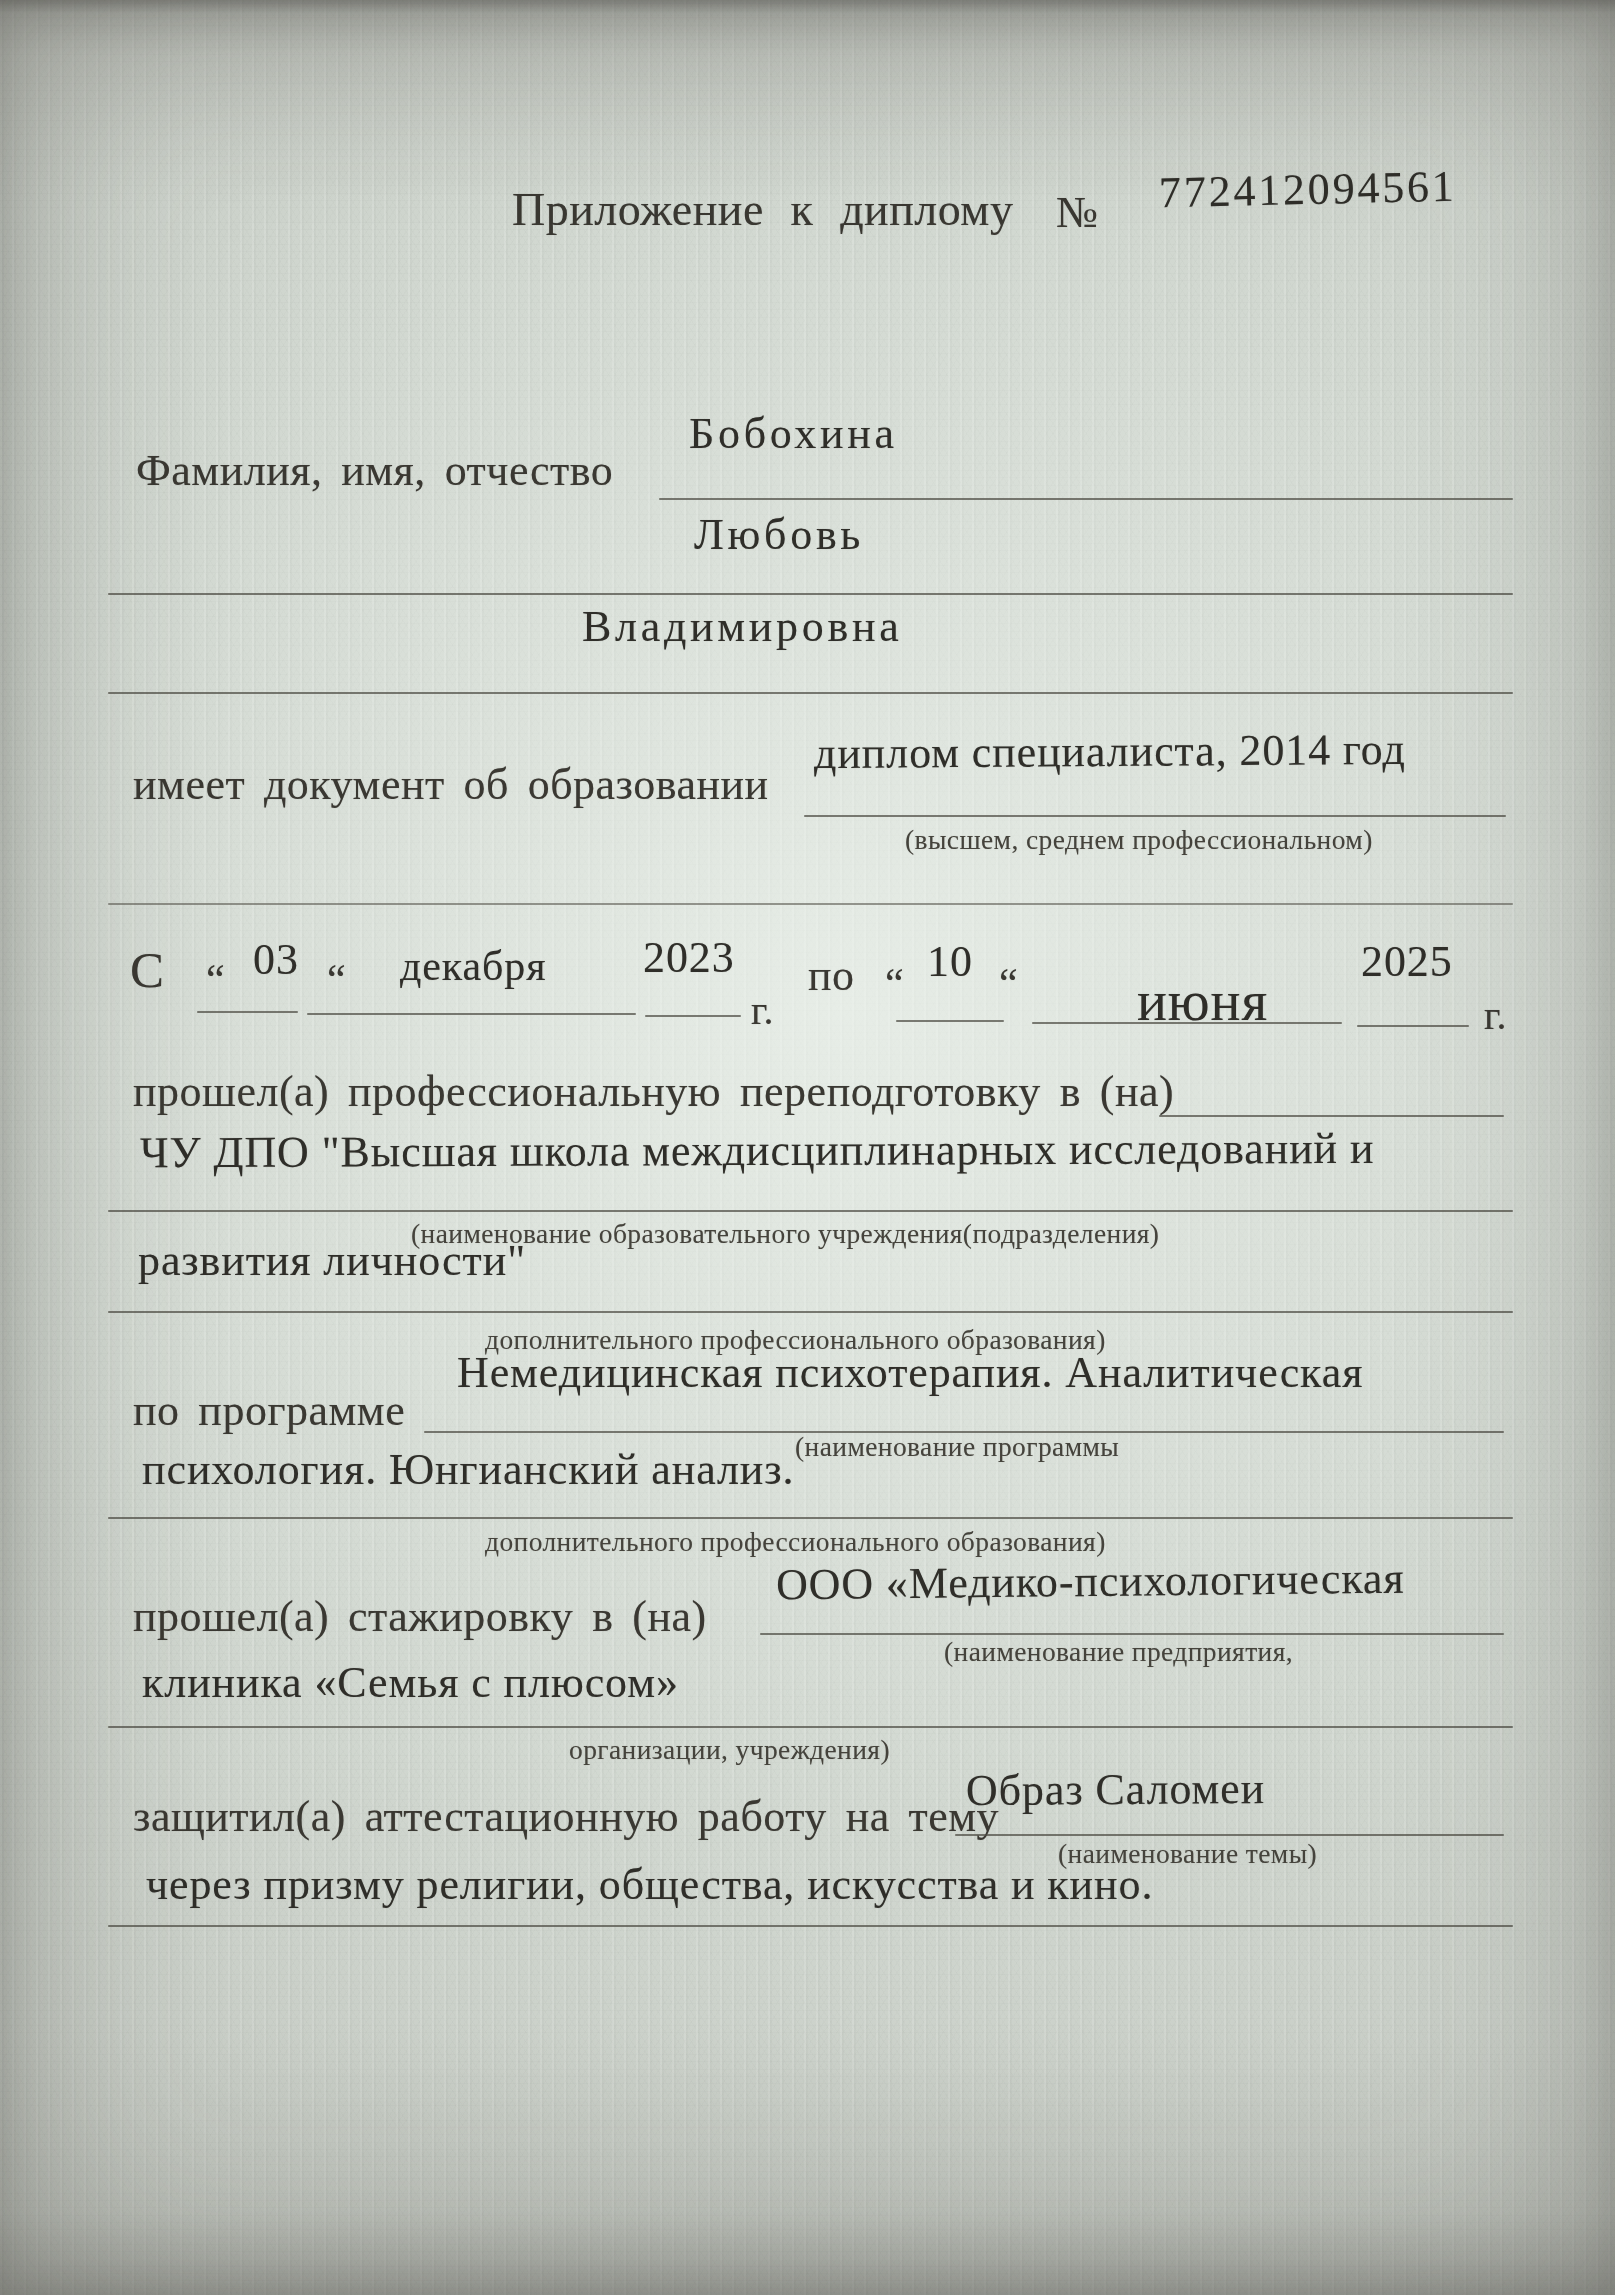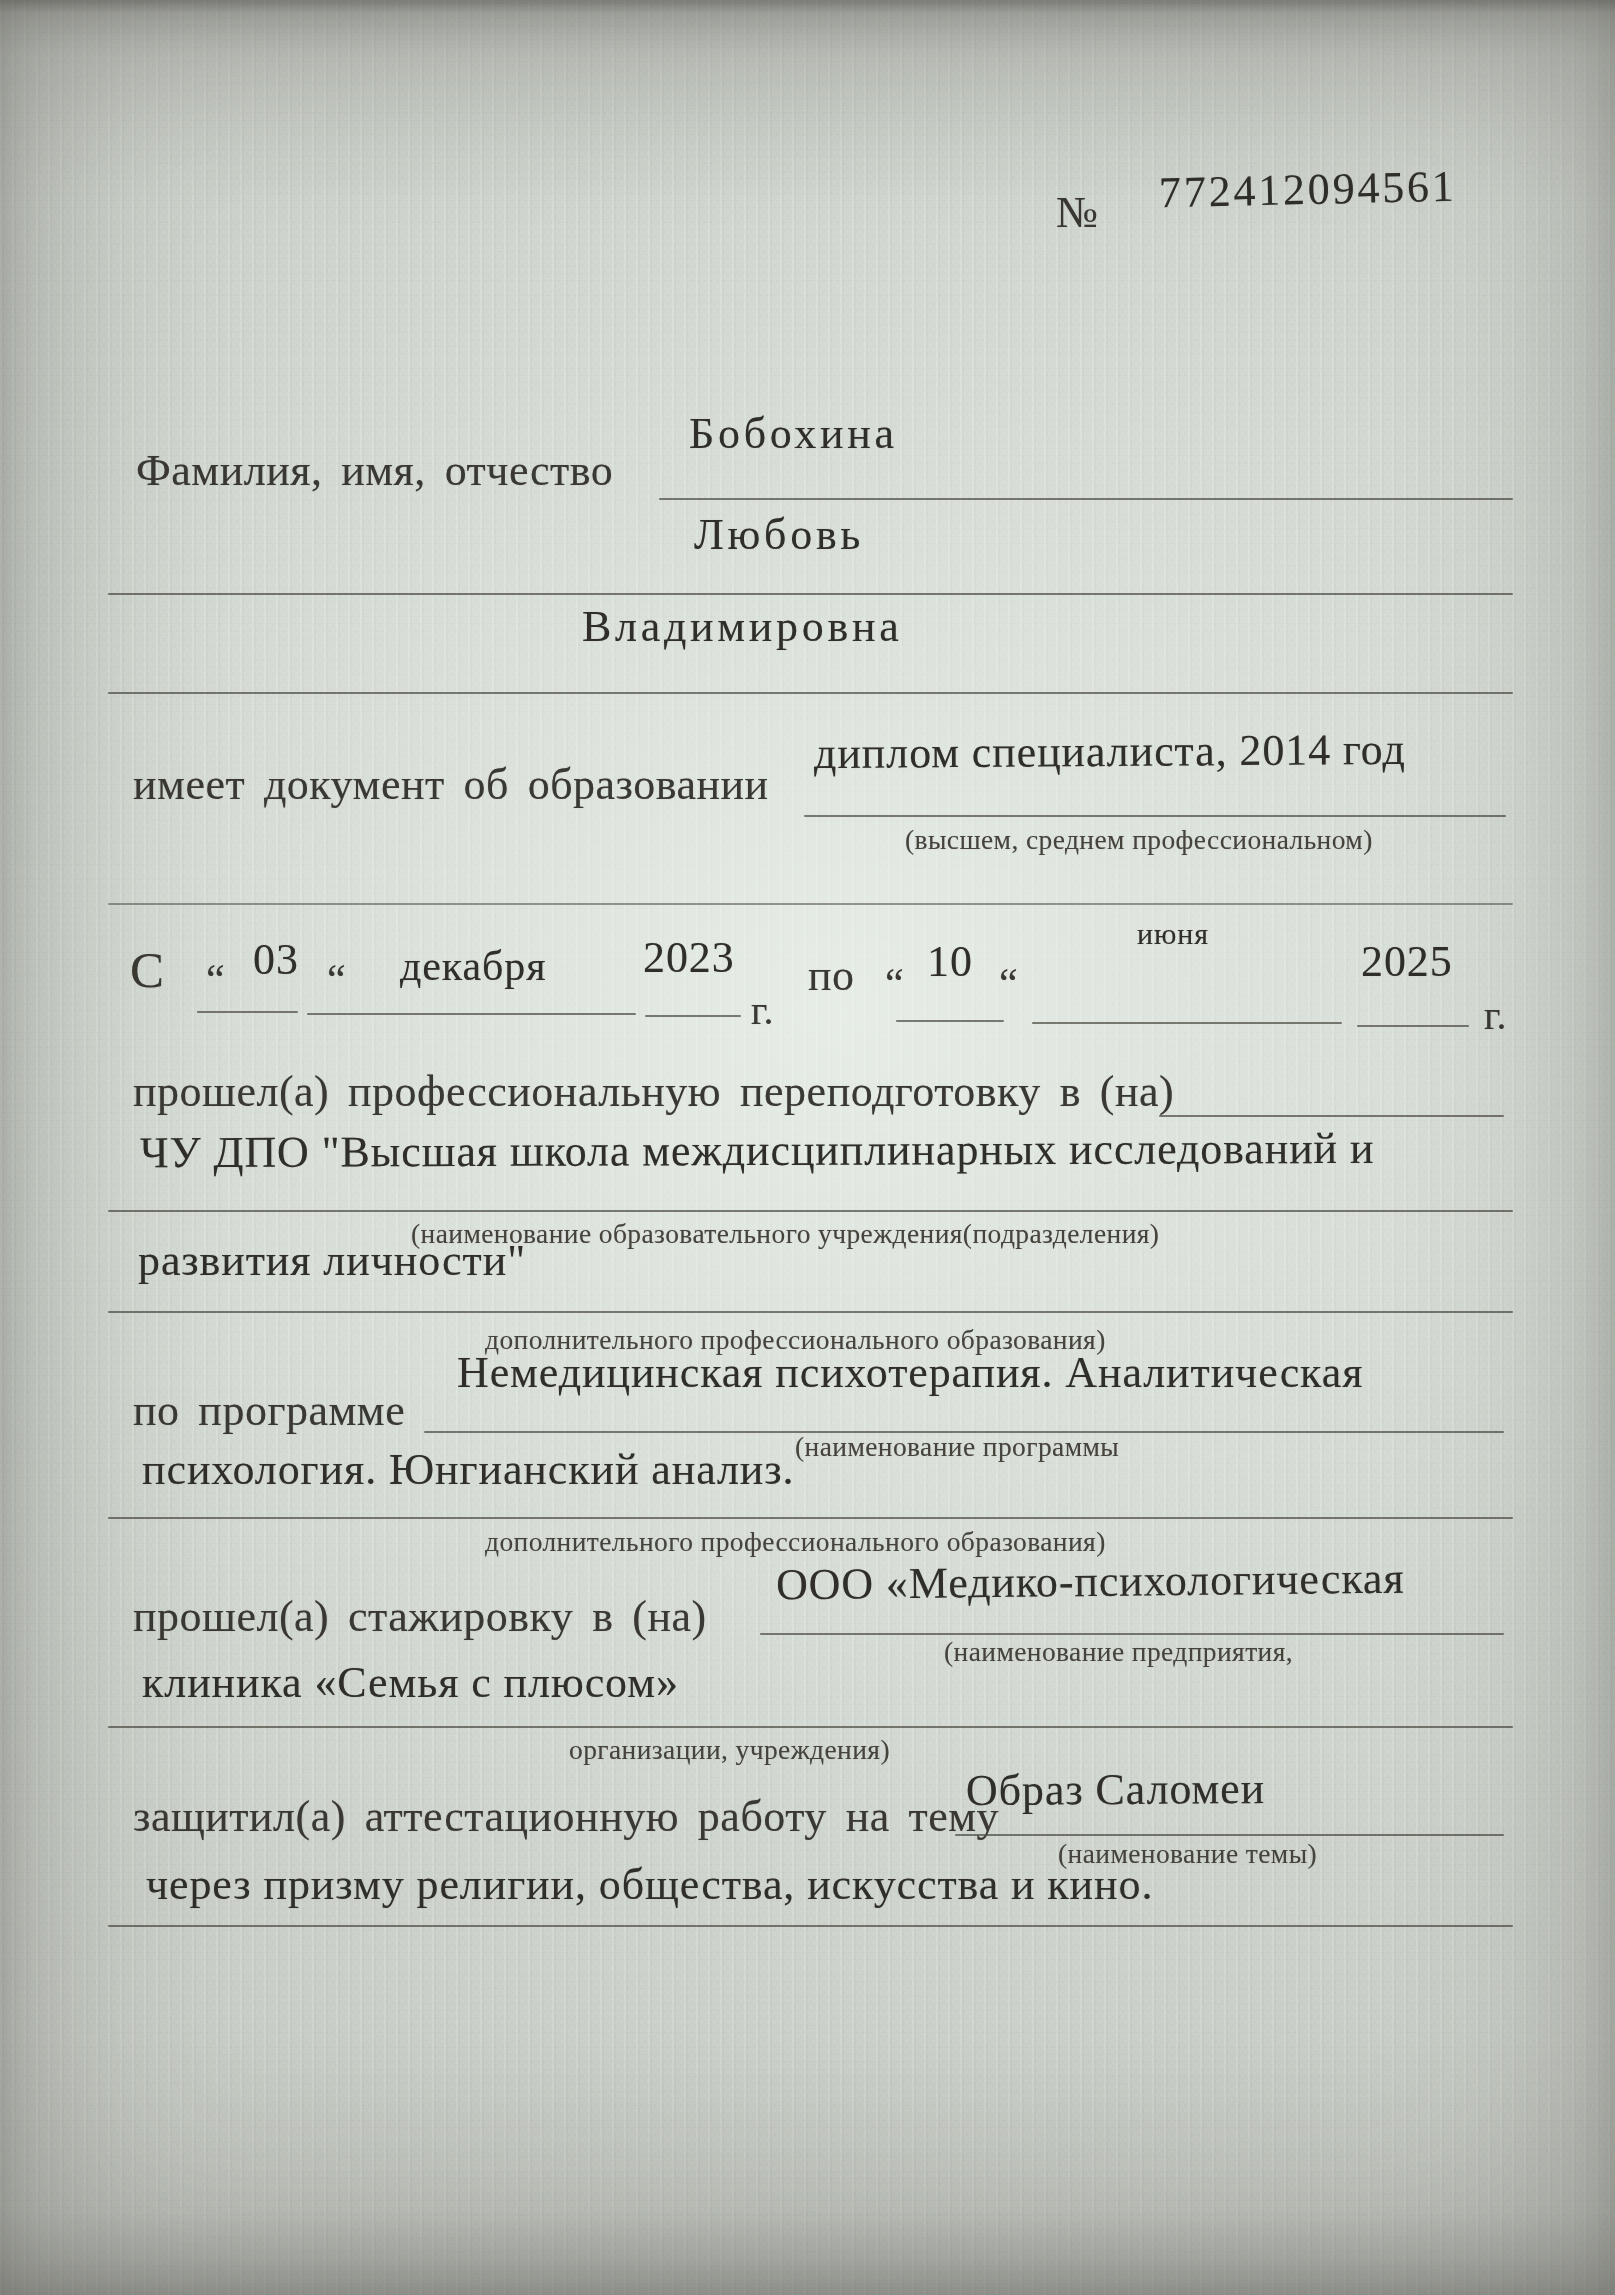--- a/index.html
+++ b/index.html
@@ -61,21 +61,21 @@
   .d-month1{left:400px;top:944px;font-size:42px;}
   .dl2{left:307px;top:1013px;width:329px;}
   .d-year1{left:643px;top:935px;}
   .dl3{left:645px;top:1015px;width:96px;}
   .d-g1{left:751px;top:990px;font-size:40px;}
   .d-po{left:808px;top:953px;text-align:center;}
   .d-q3{left:885px;top:961px;font-size:42px;}
   .d-day2{left:927px;top:939px;}
   .d-q4{left:999px;top:961px;font-size:42px;}
   .dl4{left:896px;top:1020px;width:108px;}
-  .d-month2{left:1137px;top:918px;font-size:30px;}
+  .d-month2{left:1137px;top:972px;font-size:56px;}
   .dl5{left:1032px;top:1022px;width:310px;}
   .d-year2{left:1361px;top:939px;}
   .dl6{left:1357px;top:1025px;width:112px;}
   .d-g2{left:1484px;top:995px;font-size:40px;}
 
   
   .r-label{left:133px;top:1069px;}
   .rl0{left:1159px;top:1115px;width:345px;}
   .r-value1{left:140px;top:1128px;transform:rotate(-0.2deg);}
   .rl1{left:108px;top:1210px;width:1405px;}
@@ -108,20 +108,21 @@
   .tl0{left:955px;top:1834px;width:549px;}
   .th-caption{left:1058px;top:1840px;}
   .th-value2{left:146px;top:1862px;}
   .tl1{left:108px;top:1925px;width:1405px;}
 </style>
 </head>
 <body>
 
 <div class="page">
 
+  <span class="txt lab t-label">Приложение  к  диплому</span>
   <span class="txt lab t-nosign">№</span>
   <span class="txt val t-number">772412094561</span>
 
   <span class="txt lab n-label">Фамилия, имя, отчество</span>
   <span class="txt val name-val n-surname">Бобохина</span>
   <div class="rule l1"></div>
   <span class="txt val name-val n-first">Любовь</span>
   <div class="rule l2"></div>
   <span class="txt val name-val n-patro">Владимировна</span>
   <div class="rule l3"></div>

